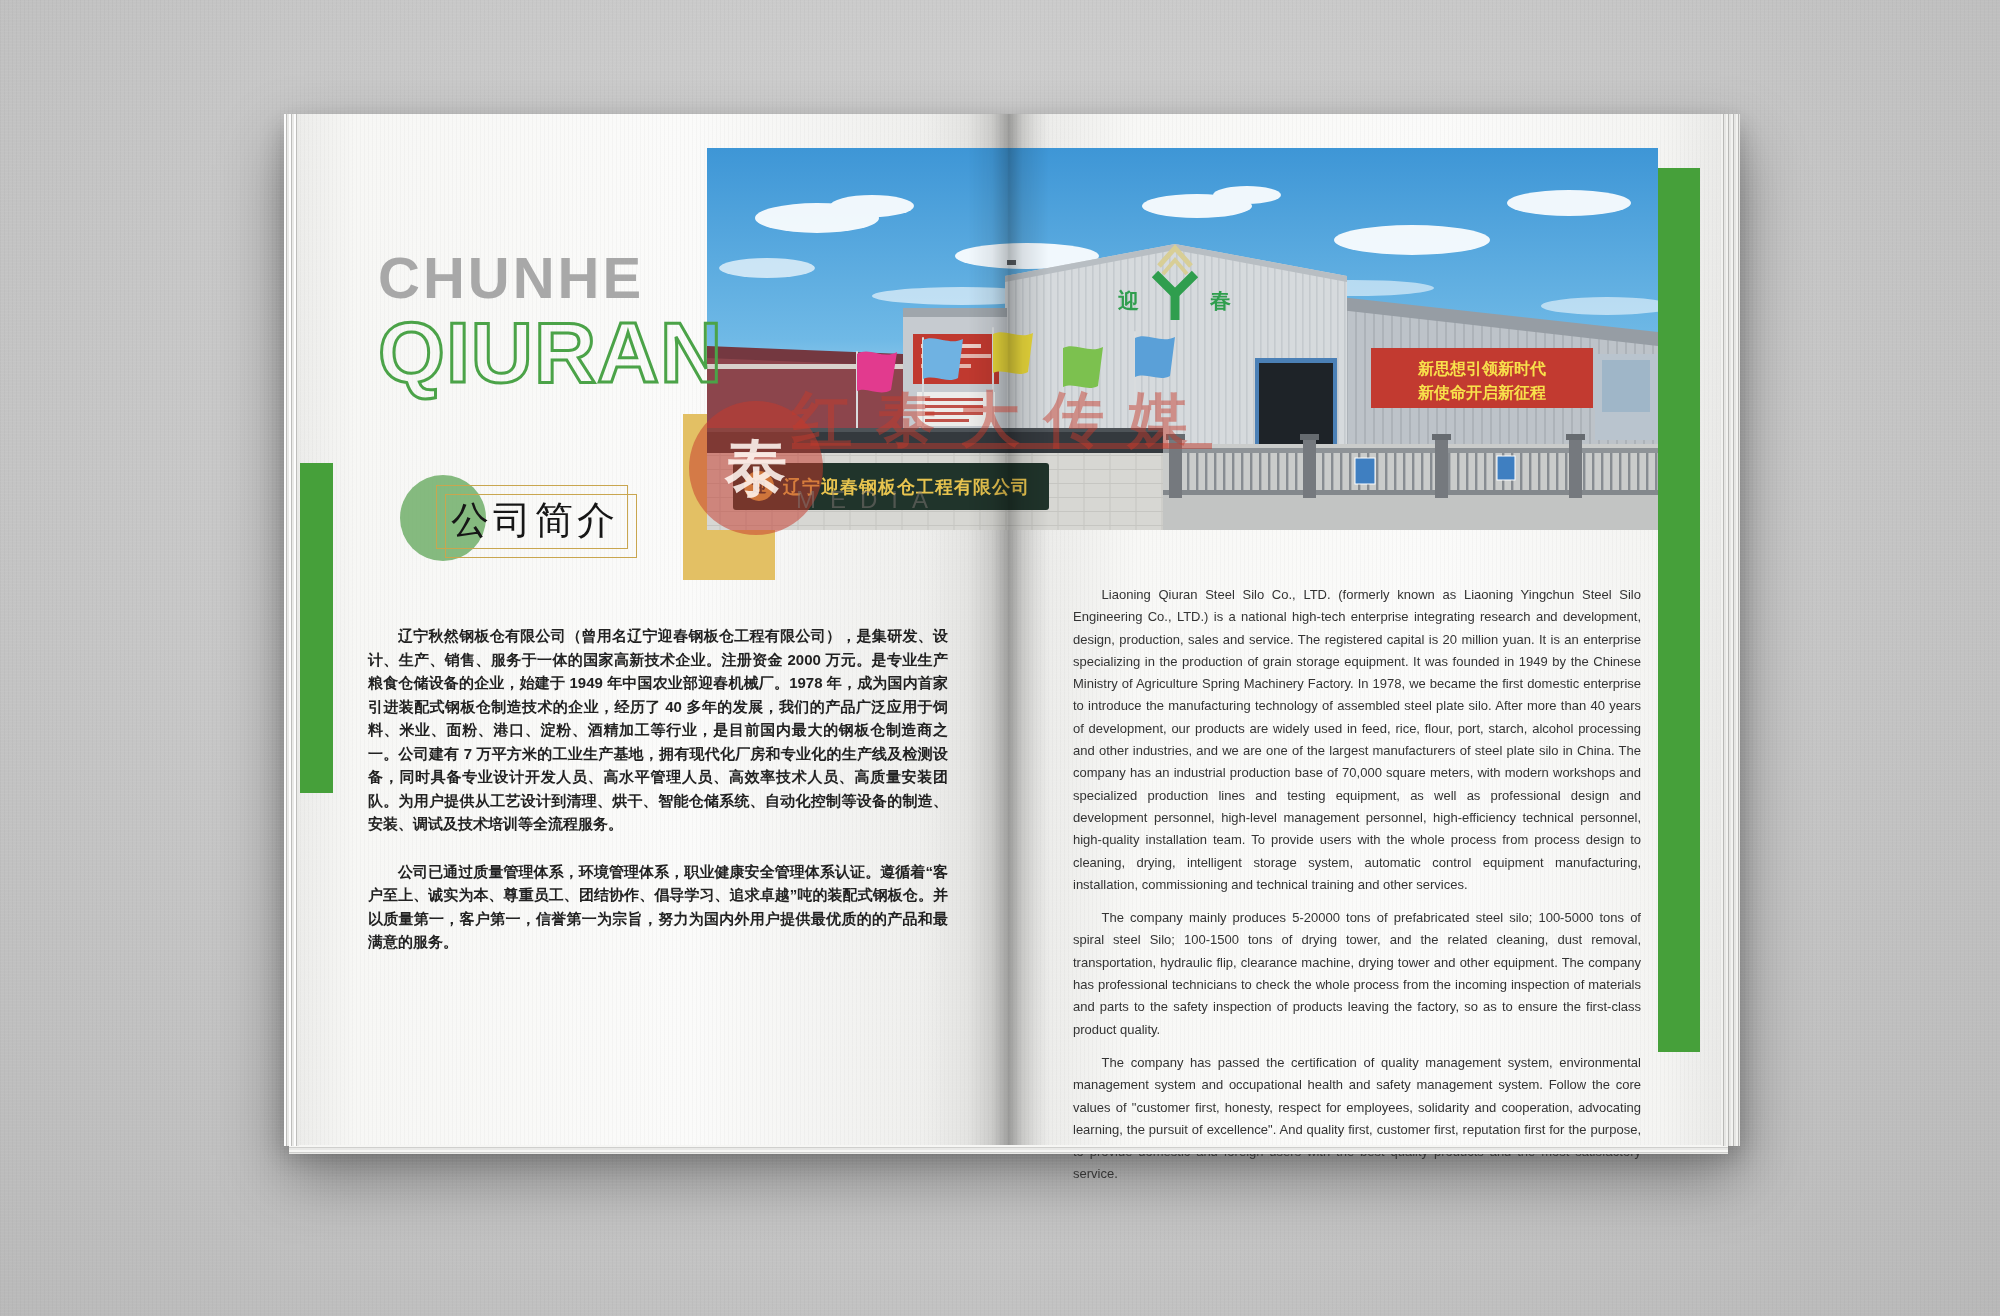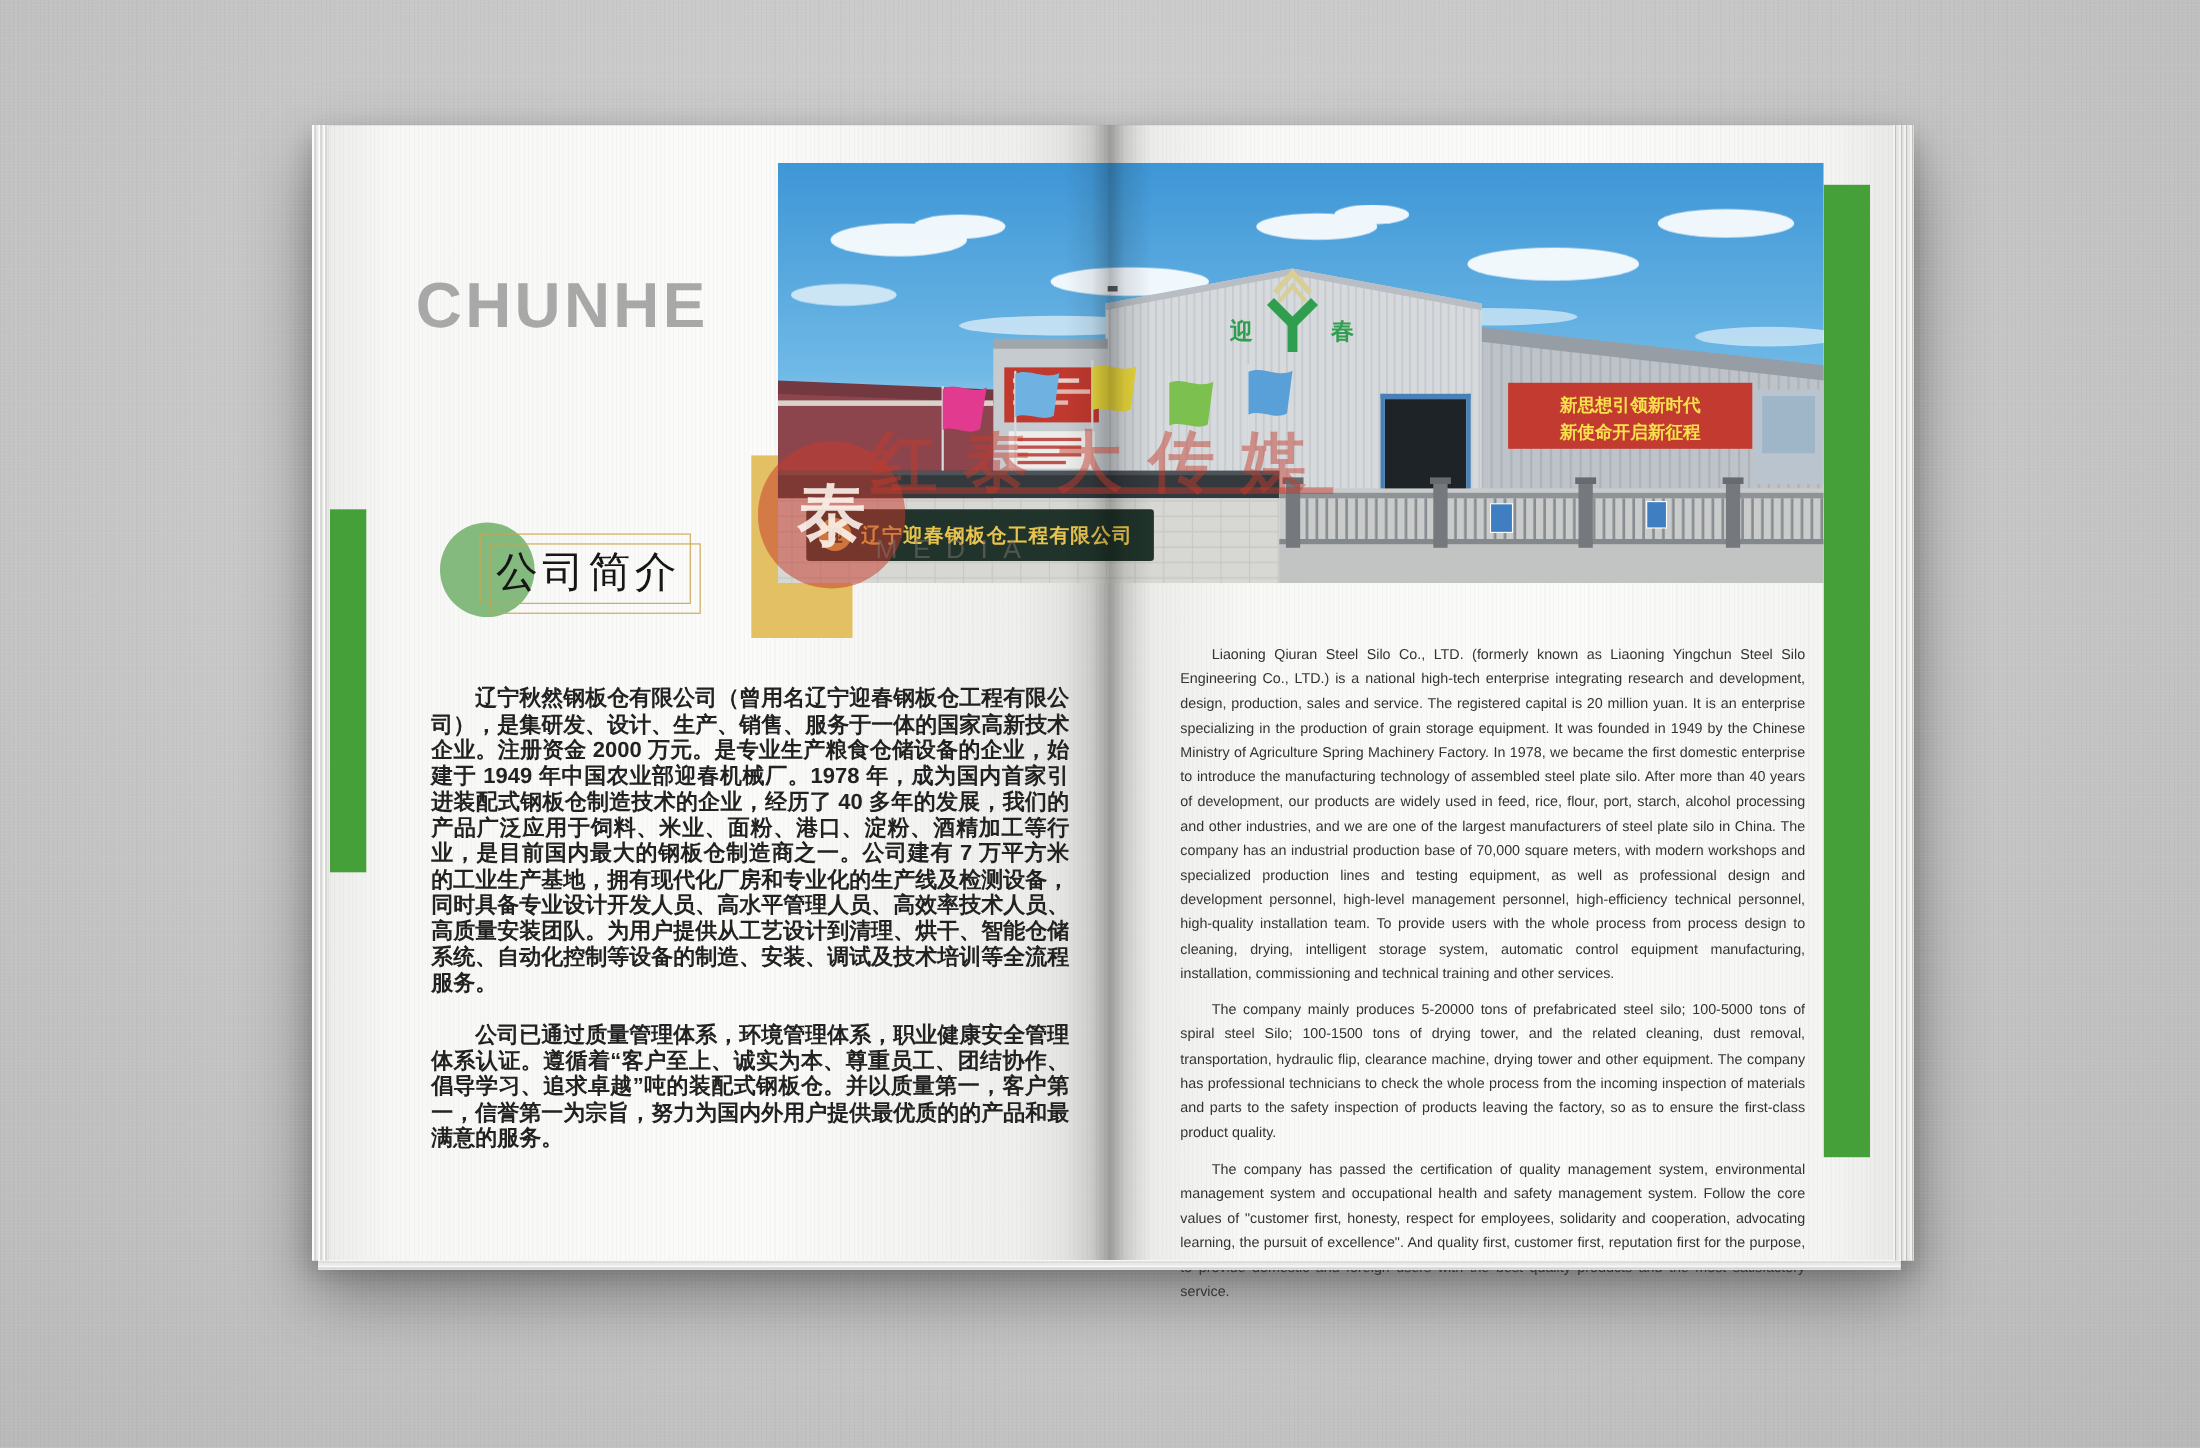--- a/index.html
+++ b/index.html
@@ -33,21 +33,21 @@
   .brand-bottom{display:block;font-size:86px;font-weight:800;letter-spacing:1px;line-height:1.0;
     color:transparent;-webkit-text-stroke:3px #4BA348;}
   .heading-circle{position:absolute;left:116px;top:361px;width:86px;height:86px;border-radius:50%;
     background:#7CB575;opacity:.93;z-index:6;}
   .heading-box{position:absolute;width:190px;height:62px;border:1.5px solid #C9A64F;z-index:7;background:transparent;}
   .heading-box.outer{left:152px;top:371px;}
   .heading-box.inner{left:161px;top:380px;}
   .heading-text{position:absolute;left:158px;top:381px;width:186px;text-align:center;z-index:8;
     font-size:38px;font-weight:400;color:#161616;letter-spacing:4px;}
   .cn-text{position:absolute;left:84px;top:510px;width:580px;z-index:6;
-    font-size:20px;line-height:23.5px;color:#222;text-align:justify;font-weight:600;margin-left:24px;}
+    font-size:15px;line-height:23.5px;color:#222;text-align:justify;font-weight:600;}
   .cn-text p{margin:0 0 24px 0;text-indent:2em;}
 
   
   .en-text{position:absolute;left:789px;top:470px;width:568px;z-index:6;
     font-size:13px;line-height:22.3px;color:#333;text-align:justify;}
   .en-text p{margin:0 0 11px 0;text-indent:2.2em;}
   .accent-bar-right{position:absolute;left:1374px;top:54px;width:42px;height:884px;background:#46A03A;z-index:6;}
 
   
   .yellow-square{position:absolute;left:399px;top:300px;width:92px;height:166px;background:#E3C064;z-index:2;}
@@ -207,20 +207,21 @@
             <rect x="859" y="286" width="19" height="6" fill="#666B70"></rect>
           <rect x="648" y="310" width="20" height="26" fill="#3F7FC1" stroke="#ffffff" stroke-width="1"></rect>
           <rect x="790" y="308" width="18" height="24" fill="#3F7FC1" stroke="#ffffff" stroke-width="1"></rect>
         </g>
       </svg>
     </div>
 
     <div class="accent-bar-left"></div>
     <div class="brand">
       <span class="brand-top">CHUNHE</span>
+      <span class="brand-bottom">QIURAN</span>
     </div>
     <div class="heading-circle"></div>
     <div class="heading-box outer"></div>
     <div class="heading-box inner"></div>
     <div class="heading-text">公司简介</div>
     <div class="cn-text">
       <p>辽宁秋然钢板仓有限公司（曾用名辽宁迎春钢板仓工程有限公司），是集研发、设计、生产、销售、服务于一体的国家高新技术企业。注册资金 2000 万元。是专业生产粮食仓储设备的企业，始建于 1949 年中国农业部迎春机械厂。1978 年，成为国内首家引进装配式钢板仓制造技术的企业，经历了 40 多年的发展，我们的产品广泛应用于饲料、米业、面粉、港口、淀粉、酒精加工等行业，是目前国内最大的钢板仓制造商之一。公司建有 7 万平方米的工业生产基地，拥有现代化厂房和专业化的生产线及检测设备，同时具备专业设计开发人员、高水平管理人员、高效率技术人员、高质量安装团队。为用户提供从工艺设计到清理、烘干、智能仓储系统、自动化控制等设备的制造、安装、调试及技术培训等全流程服务。</p>
       <p>公司已通过质量管理体系，环境管理体系，职业健康安全管理体系认证。遵循着“客户至上、诚实为本、尊重员工、团结协作、倡导学习、追求卓越”吨的装配式钢板仓。并以质量第一，客户第一，信誉第一为宗旨，努力为国内外用户提供最优质的的产品和最满意的服务。</p>
     </div>
 

